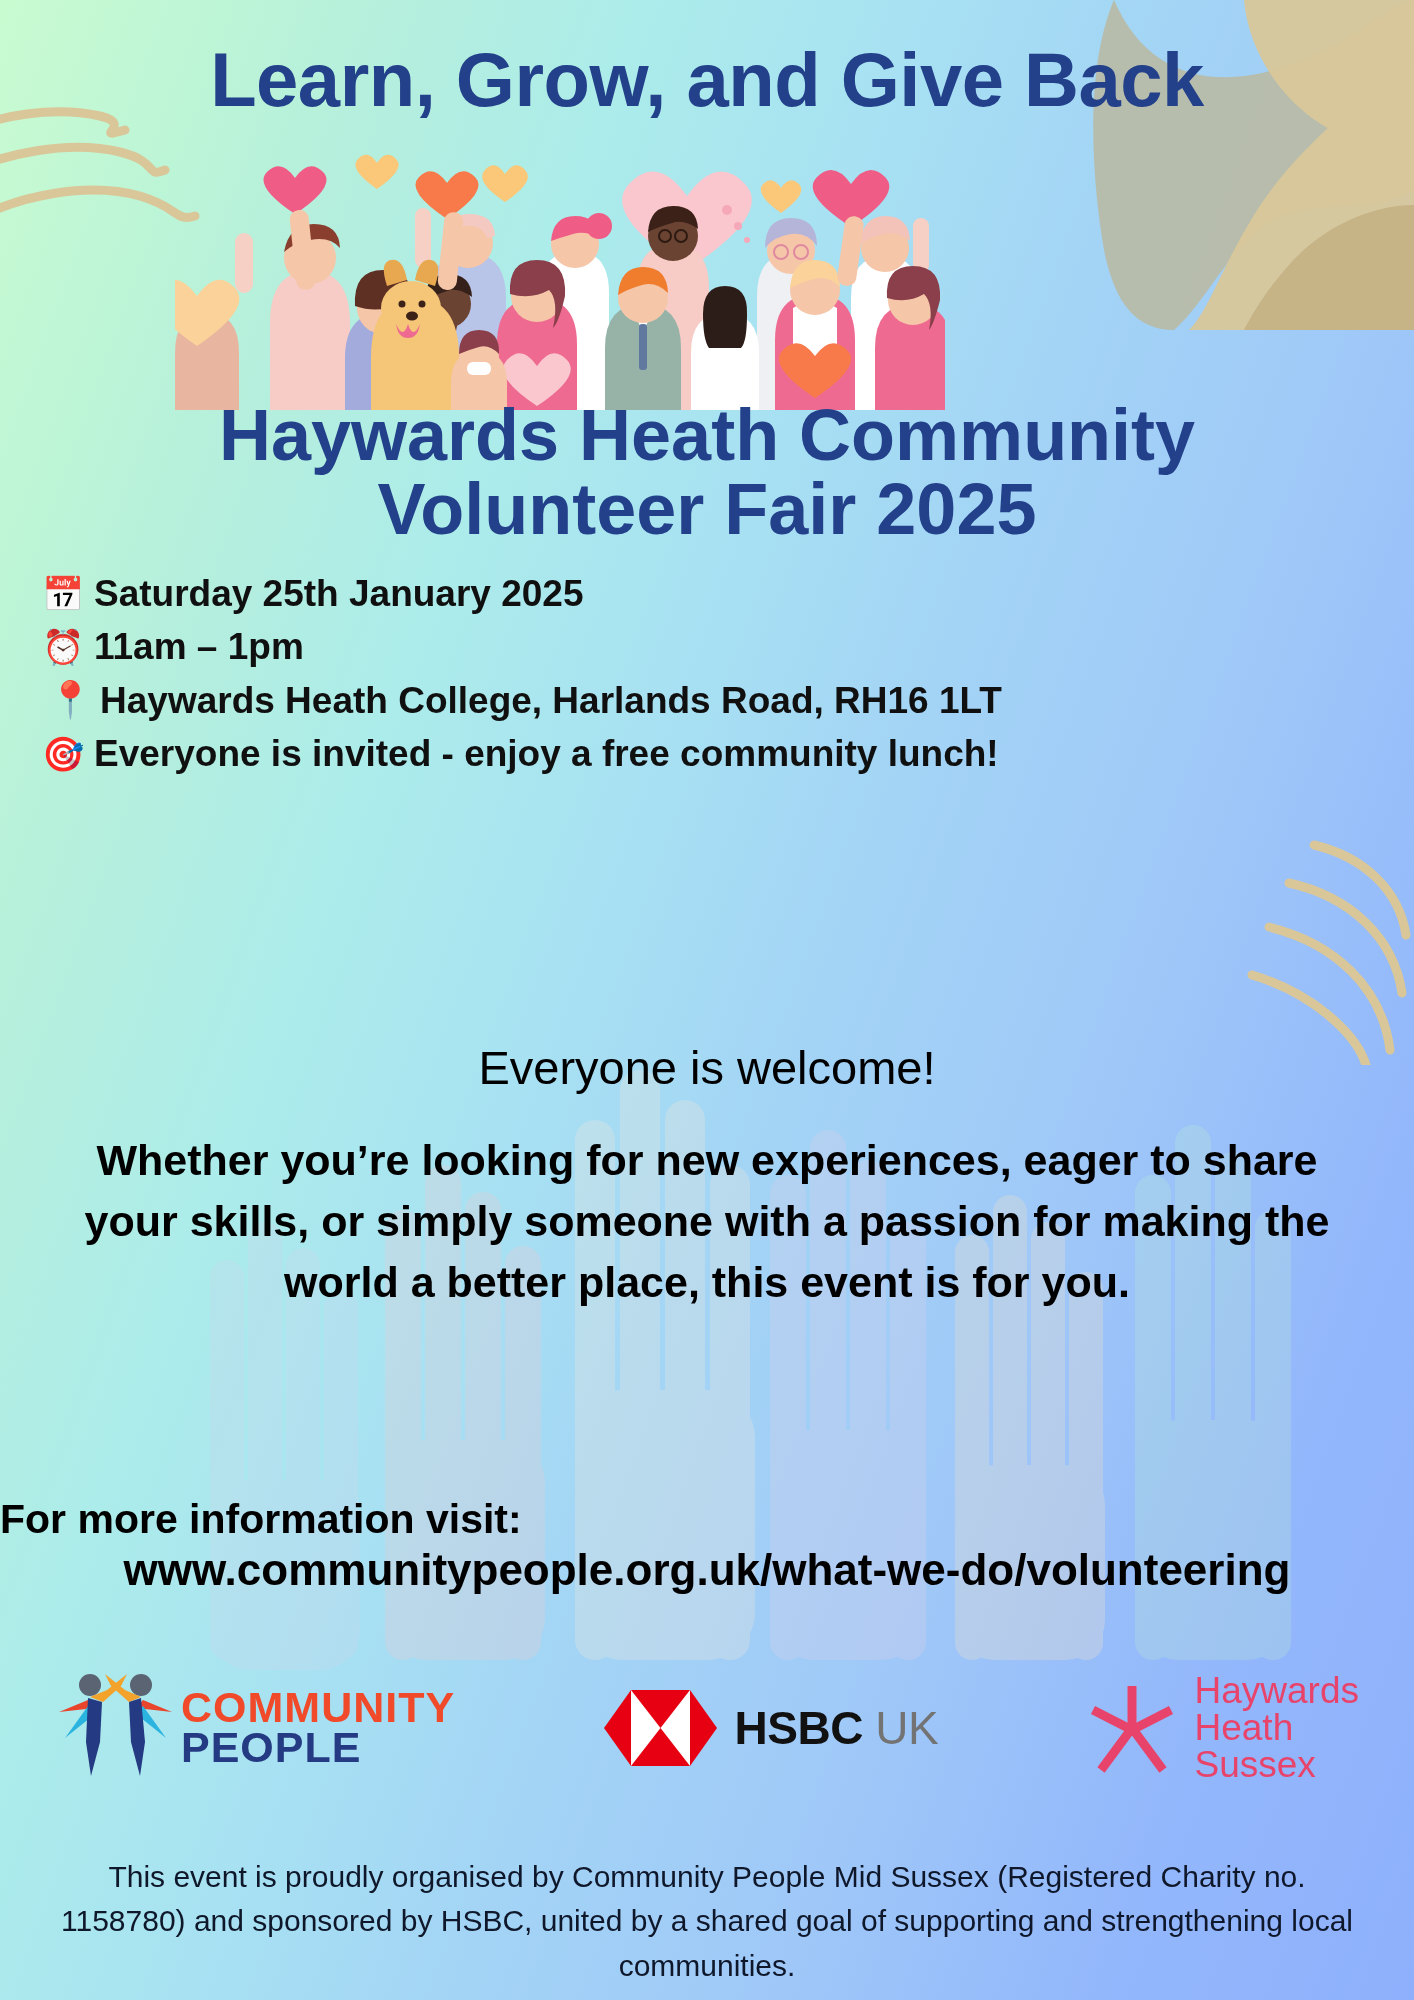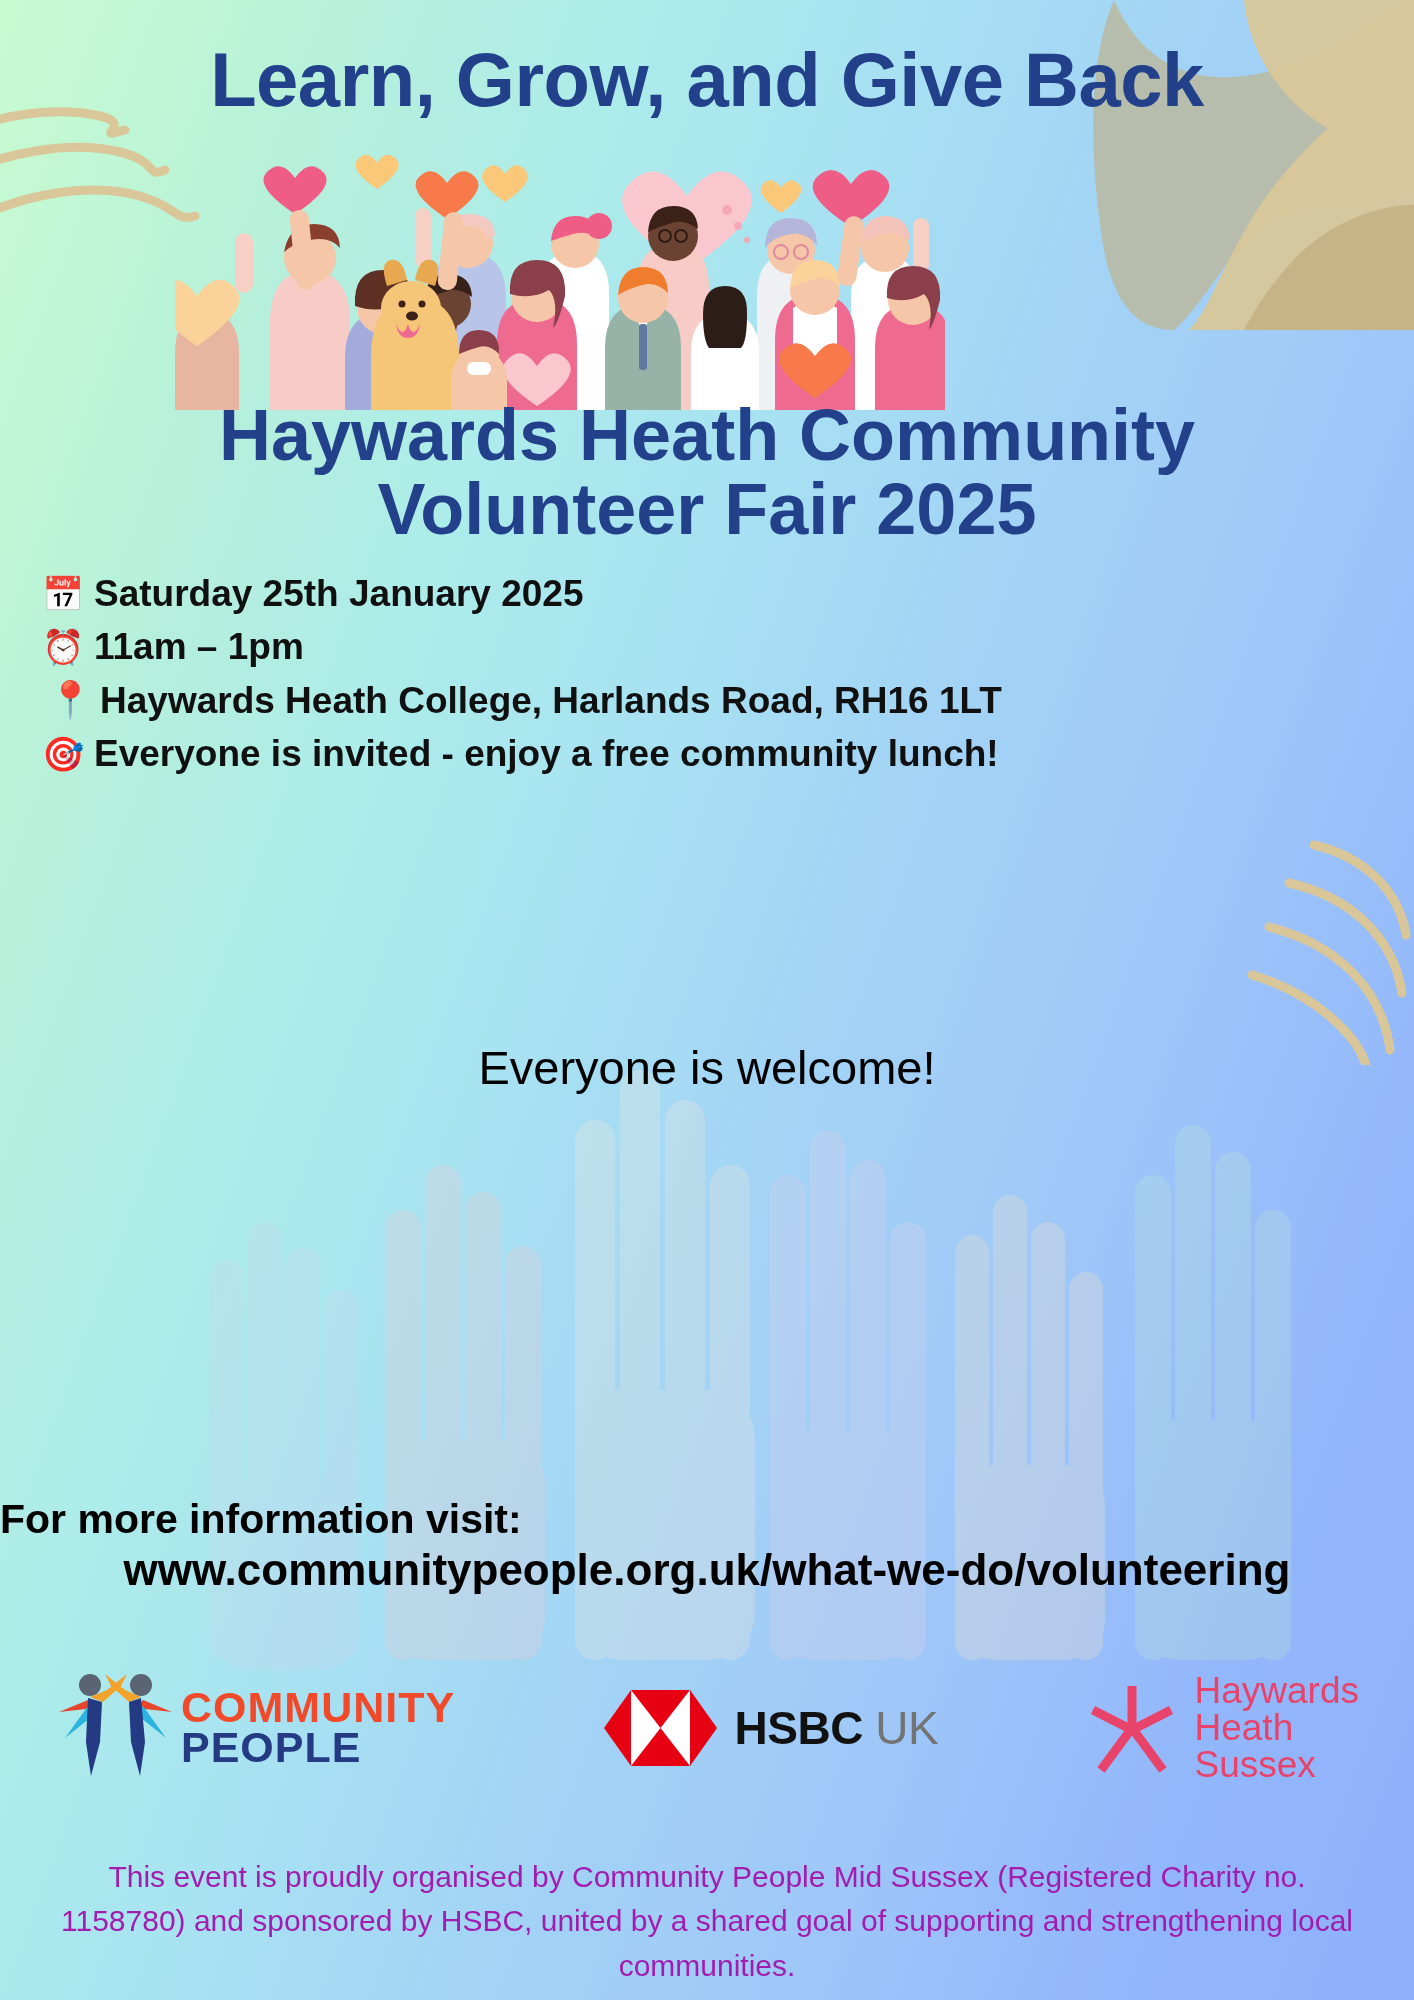--- a/index.html
+++ b/index.html
@@ -119,21 +119,21 @@
   .hsbc-words .uk { font-weight:normal; color:#737373; }
 
   .hhc-logo { gap:14px; }
   .hhc-words { display:flex; flex-direction:column; line-height:1.0;
                font-size:37px; color:#e8446b; }
 
   
   .footer {
     position:absolute; top:1855px; left:45px; right:45px;
     text-align:center; z-index:6;
-    font-size:30px; color:#a21caf; line-height:1.48;
+    font-size:30px; color:#0f172a; line-height:1.48;
   }
 </style>
 </head>
 <body>
 
 <div class="poster">
 
   <div class="blob-layer">
 
     <svg width="420" height="330" viewBox="0 0 420 330" style="position:absolute;right:0;top:0;">
@@ -339,20 +339,21 @@
       <span class="ico pin">📍</span>
       <span>Haywards Heath College, Harlands Road, RH16 1LT</span>
     </div>
     <div class="detail-row">
       <span class="ico">🎯</span>
       <span>Everyone is invited - enjoy a free community lunch!</span>
     </div>
   </div>
 
   <div class="welcome">Everyone is welcome!</div>
+  <div class="body-copy">Whether you’re looking for new experiences, eager to share your skills, or simply someone with a passion for making the world a better place, this event is for you.</div>
   <div class="more-info">For more information visit:</div>
   <div class="url">www.communitypeople.org.uk/what-we-do/volunteering</div>
 
   <div class="logos">
 
     <div class="logo cp-logo">
       <svg width="118" height="120" viewBox="0 0 118 120">
 
         <circle cx="35" cy="17" r="11" fill="#5a6472"></circle>
         <path d="M35,29 L52,22 L72,6 L66,18 L48,34 Z" fill="#f3a22c"></path>

